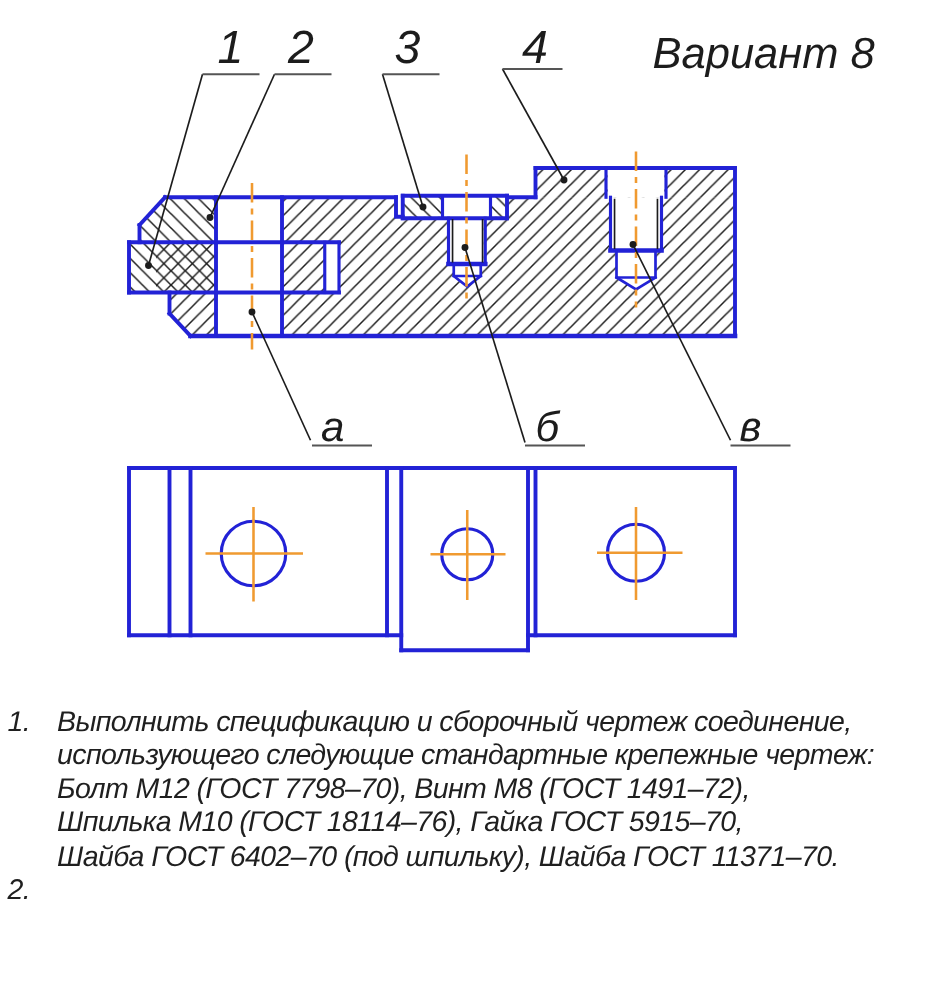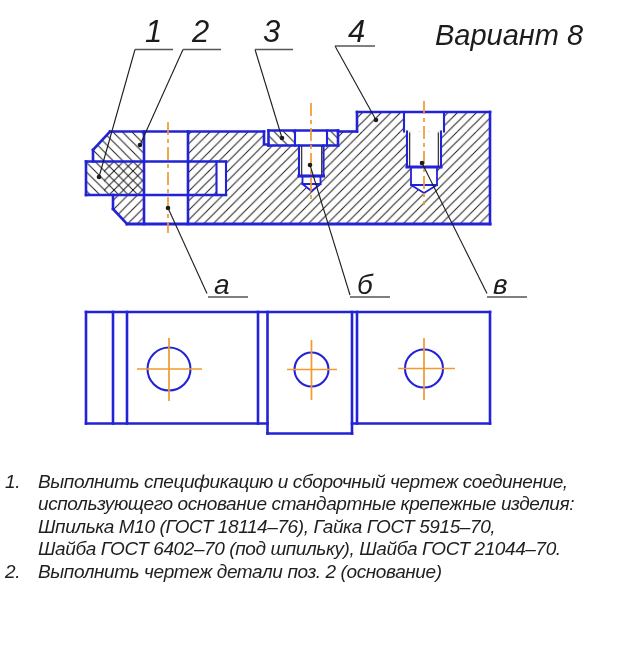--- a/index.html
+++ b/index.html
@@ -194,26 +194,26 @@
     </g>
 
     <text class="lab ttl" x="435" y="45">Вариант 8</text>
   </svg>
 
   <div class="tasks">
     <div class="task">
       <span class="tnum">1.</span>
       <div>
         <div>Выполнить спецификацию и сборочный чертеж соединение,</div>
-        <div>использующего основание стандартные крепежные изделия:</div>
+        <div>использующего следующие стандартные крепежные чертеж:</div>
+        <div>Болт М12 (ГОСТ 7798–70), Винт М8 (ГОСТ 1491–72),</div>
         <div>Шпилька М10 (ГОСТ 18114–76), Гайка ГОСТ 5915–70,</div>
-        <div>Шайба ГОСТ 6402–70 (под шпильку), Шайба ГОСТ 21044–70.</div>
+        <div>Шайба ГОСТ 6402–70 (под шпильку), Шайба ГОСТ 11371–70.</div>
       </div>
     </div>
     <div class="task">
       <span class="tnum">2.</span>
       <div>
-        <div>Выполнить чертеж детали поз. 2 (основание)</div>
       </div>
     </div>
   </div>
 
 </div>
 
 </body></html>

